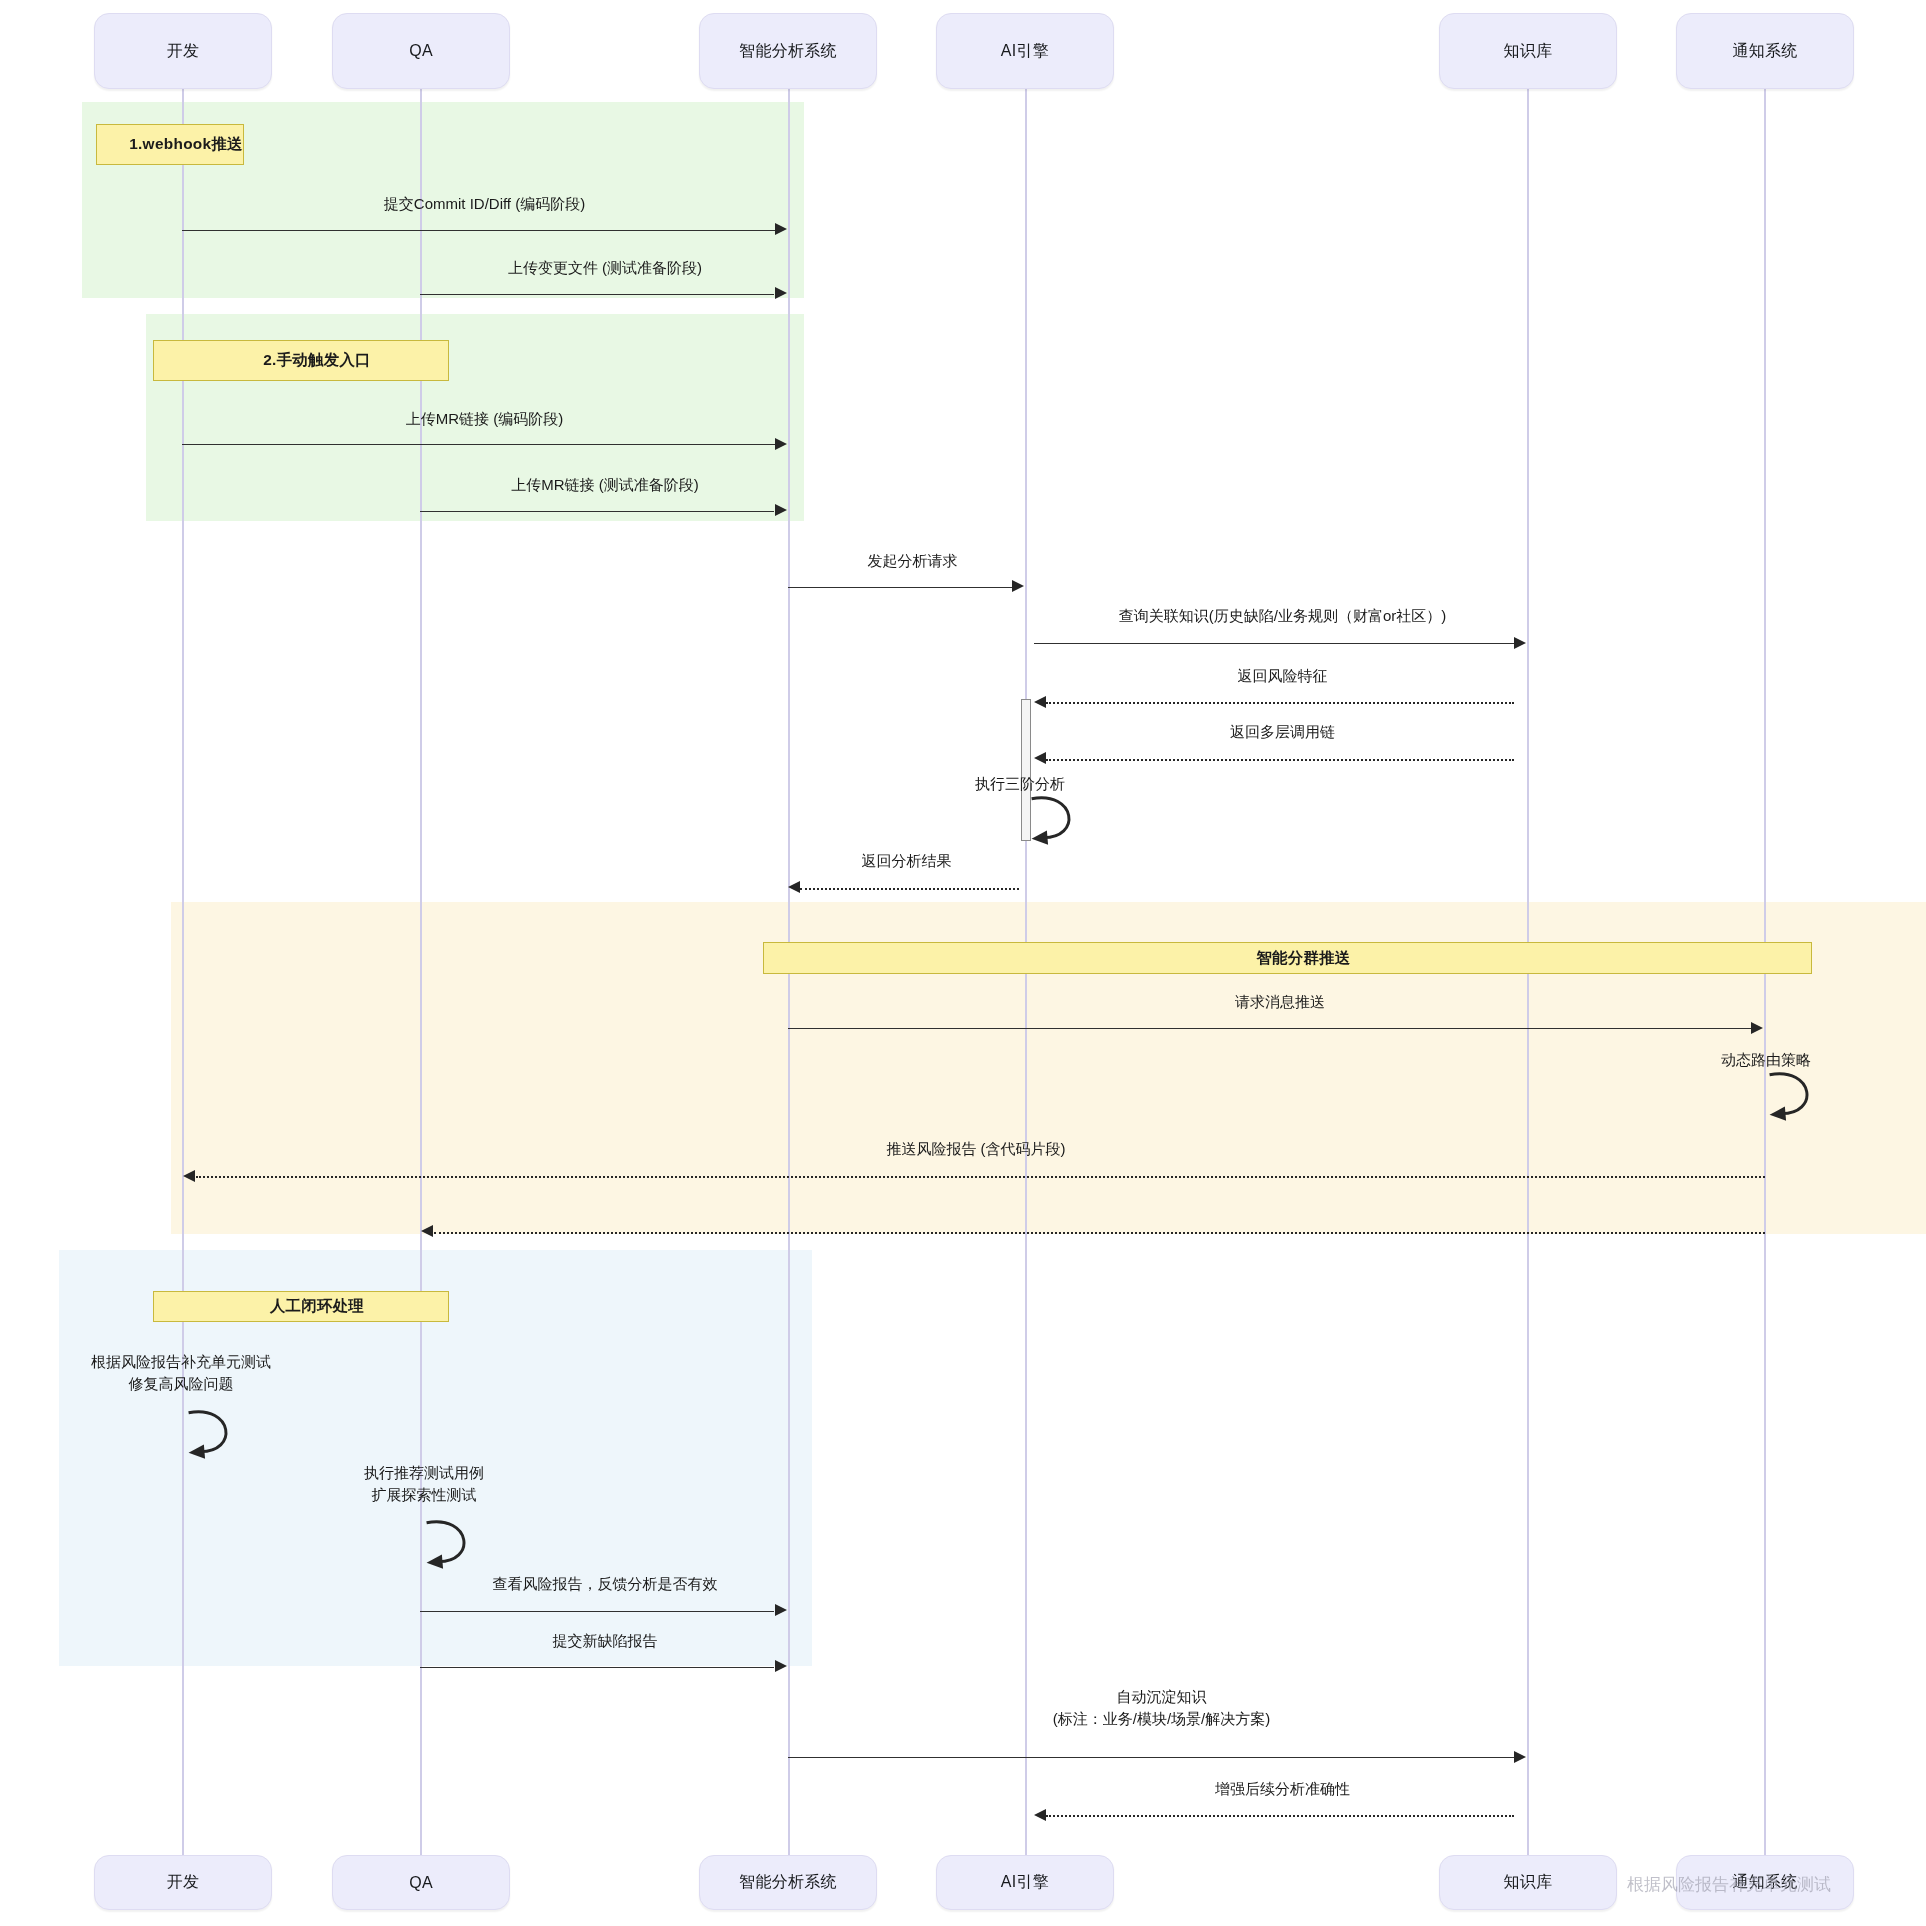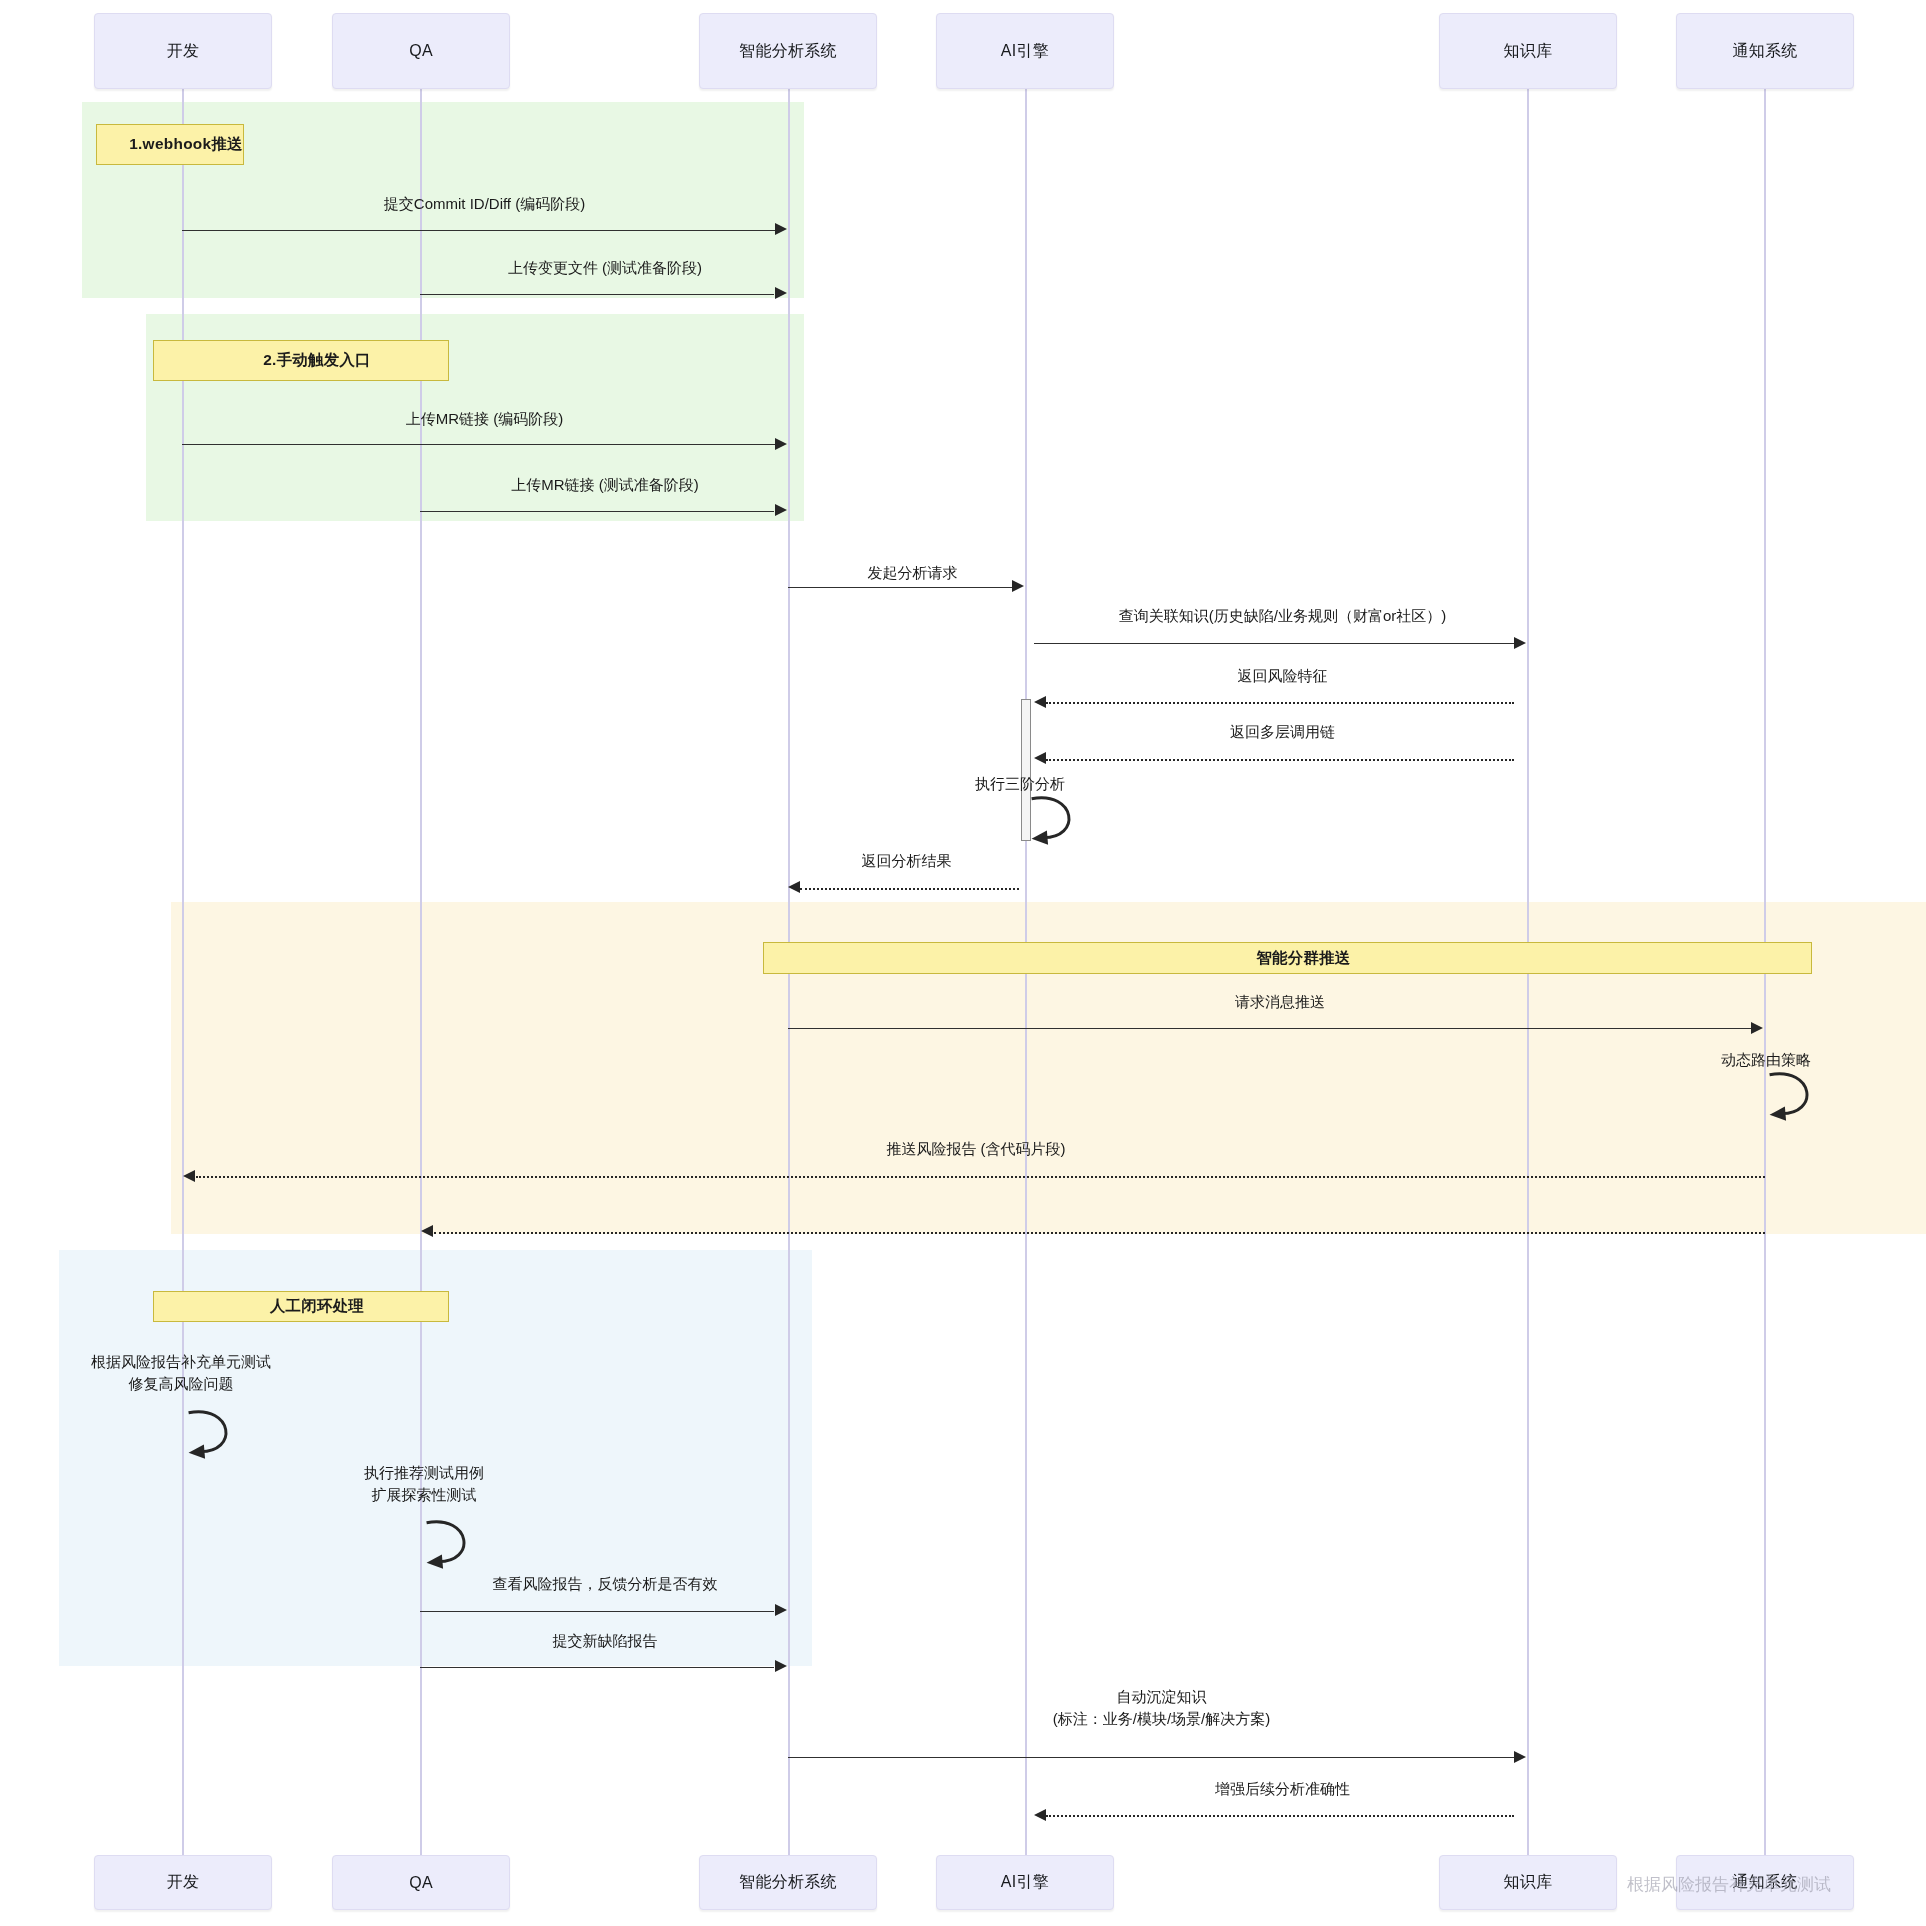--- a/index.html
+++ b/index.html
@@ -24,21 +24,21 @@
   .lifeline{
     position:absolute;
     width:1.8px;
     background:#cfcce8;
   }
   
   .actor{
     position:absolute;
     background:#ececfb;
     border:1.2px solid #dedcf2;
-    border-radius:4px;
+    border-radius:15px;
     box-sizing:border-box;
     display:flex;
     align-items:center;
     justify-content:center;
     color:#17191c;
     font-size:16px;
     letter-spacing:0.3px;
     box-shadow:0 1.2px 1.8px rgba(0,0,0,.06);
   }
   
@@ -158,21 +158,21 @@
   </div>
 
   <div class="msg-label" style="left:188px;top:408px;width:593px;">上传MR链接 (编码阶段)</div>
   <div class="msg-line" style="left:182px;top:444px;width:593px;"></div>
   <div class="arrowhead right" style="left:775px;top:438px;"></div>
 
   <div class="msg-label" style="left:427px;top:474px;width:356px;">上传MR链接 (测试准备阶段)</div>
   <div class="msg-line" style="left:420px;top:511px;width:354px;"></div>
   <div class="arrowhead right" style="left:775px;top:504px;"></div>
 
-  <div class="msg-label" style="left:794px;top:550px;width:237px;margin-top:12px;">发起分析请求</div>
+  <div class="msg-label" style="left:794px;top:550px;width:237px;">发起分析请求</div>
   <div class="msg-line" style="left:788px;top:587px;width:224px;"></div>
   <div class="arrowhead right" style="left:1012px;top:580px;"></div>
 
   <div class="msg-label" style="left:1031px;top:605px;width:503px;">查询关联知识(历史缺陷/业务规则（财富or社区）)</div>
   <div class="msg-line" style="left:1034px;top:643px;width:480px;"></div>
   <div class="arrowhead right" style="left:1514px;top:637px;"></div>
 
   <div class="msg-label" style="left:1031px;top:665px;width:503px;">返回风险特征</div>
   <div class="msg-line dotted" style="left:1046px;top:702px;width:468px;"></div>
   <div class="arrowhead left" style="left:1034px;top:696px;"></div>

